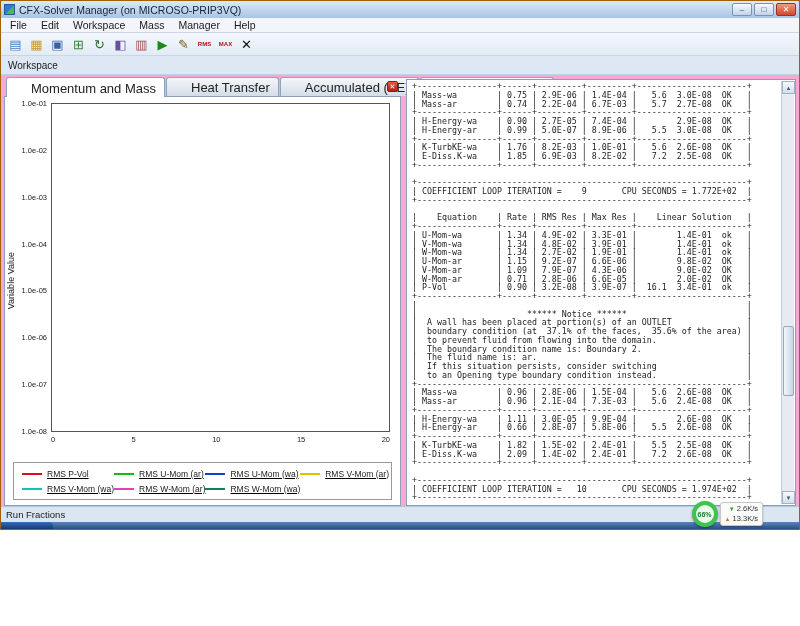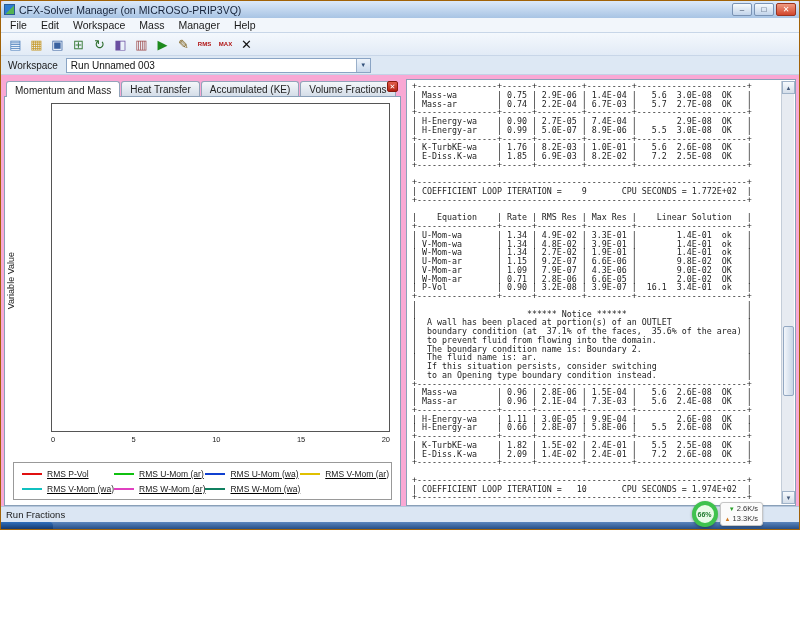--- a/index.html
+++ b/index.html
@@ -28,21 +28,21 @@
   .ws-label { font-size:10px; color:#1a1a1a; }
   .combo { width:305px; height:15px; background:#fff; border:1px solid #8aa4c4; display:flex; align-items:center; justify-content:space-between; padding-left:4px; font-size:10px; color:#111; }
   .combo-arrow { width:14px; height:13px; background:linear-gradient(#eef4fb,#c9d9ec); border-left:1px solid #9ab0ca; font-size:6px; display:flex; align-items:center; justify-content:center; color:#33517a; }
 
   
   .main { position:absolute; top:76px; bottom:23px; left:0; right:0; display:flex; gap:5px; padding:2px 3px 0 3px; }
   .panel { display:flex; flex-direction:column; }
   .panel.left { width:397px; }
   .panel.right { flex:1; }
   .tabbar { height:17px; display:flex; align-items:flex-end; padding-left:2px; position:relative; }
-  .tab { font-size:10px; color:#222; padding:2px 8px 1px 8px; background:linear-gradient(#f4f7fa,#d4dde8); border:1px solid #93a4ba; border-bottom:none; border-radius:3px 3px 0 0; margin-right:1px; white-space:nowrap; }
+  .tab { font-size:13px; color:#222; padding:2px 8px 1px 24px; background:linear-gradient(#f4f7fa,#d4dde8); border:1px solid #93a4ba; border-bottom:none; border-radius:3px 3px 0 0; margin-right:1px; white-space:nowrap; }
   .tab.active { background:#fff; position:relative; top:1px; padding-top:3px; z-index:2; }
   .tab-close { position:absolute; right:3px; top:2px; width:11px; height:11px; background:linear-gradient(#e25b4a,#b22213); border:1px solid #8a1a0d; border-radius:2px; color:#fff; font-size:7px; line-height:10px; text-align:center; }
   .content { flex:1; background:#fff; border:1px solid #8aa0b8; position:relative; z-index:1; }
 
   
   .y-title { position:absolute; left:1px; top:38%; writing-mode:vertical-rl; transform:rotate(180deg); font-size:9px; color:#222; }
   .yticks { position:absolute; left:10px; width:32px; top:2px; bottom:69px; display:flex; flex-direction:column; justify-content:space-between; align-items:flex-end; font-size:7.5px; color:#222; }
   .plot { position:absolute; left:46px; right:10px; top:6px; bottom:73px; border:1px solid #555; background:#fff; }
   .xticks { position:absolute; left:46px; right:10px; bottom:61px; display:flex; justify-content:space-between; font-size:7.5px; color:#222; }
   .x-title { position:absolute; left:46px; right:10px; bottom:47px; text-align:center; font-size:9px; color:#222; }
@@ -104,41 +104,48 @@
       <span class="tb-icon" style="color: rgb(160, 79, 79);">▥</span>
       <span class="tb-icon" style="color: rgb(29, 138, 29);">▶</span>
       <span class="tb-icon" style="color: rgb(122, 90, 16);">✎</span>
       <span class="tb-icon txt" style="color: rgb(176, 16, 16);">RMS</span>
       <span class="tb-icon txt" style="color: rgb(176, 16, 16);">MAX</span>
       <span class="tb-icon" style="color: rgb(16, 16, 16);">✕</span>
     </div>
 
   <div class="workspace-row">
     <span class="ws-label">Workspace</span>
-    <span class="combo">
-      <span>Run Unnamed 003</span>
-      <span class="combo-arrow">▼</span>
-    </span>
   </div>
 
   <div class="main">
 
     <div class="panel left">
       <div class="tabbar">
         <span style="display:flex;align-items:flex-end">
 
         <span class="tab active">Momentum and Mass</span>
             <span class="tab">Heat Transfer</span>
             <span class="tab">Accumulated (KE)</span>
             <span class="tab">Volume Fractions</span>
           </span>
         <span class="tab-close">✕</span>
       </div>
       <div class="content">
         <span class="y-title">Variable Value</span>
+        <span class="yticks">
+
+        <span>1.0e-01</span>
+            <span>1.0e-02</span>
+            <span>1.0e-03</span>
+            <span>1.0e-04</span>
+            <span>1.0e-05</span>
+            <span>1.0e-06</span>
+            <span>1.0e-07</span>
+            <span>1.0e-08</span>
+          </span>
         <span class="plot"></span>
         <span class="xticks">
 
         <span>0</span>
             <span>5</span>
             <span>10</span>
             <span>15</span>
             <span>20</span>
           </span>
         <span class="legend">

